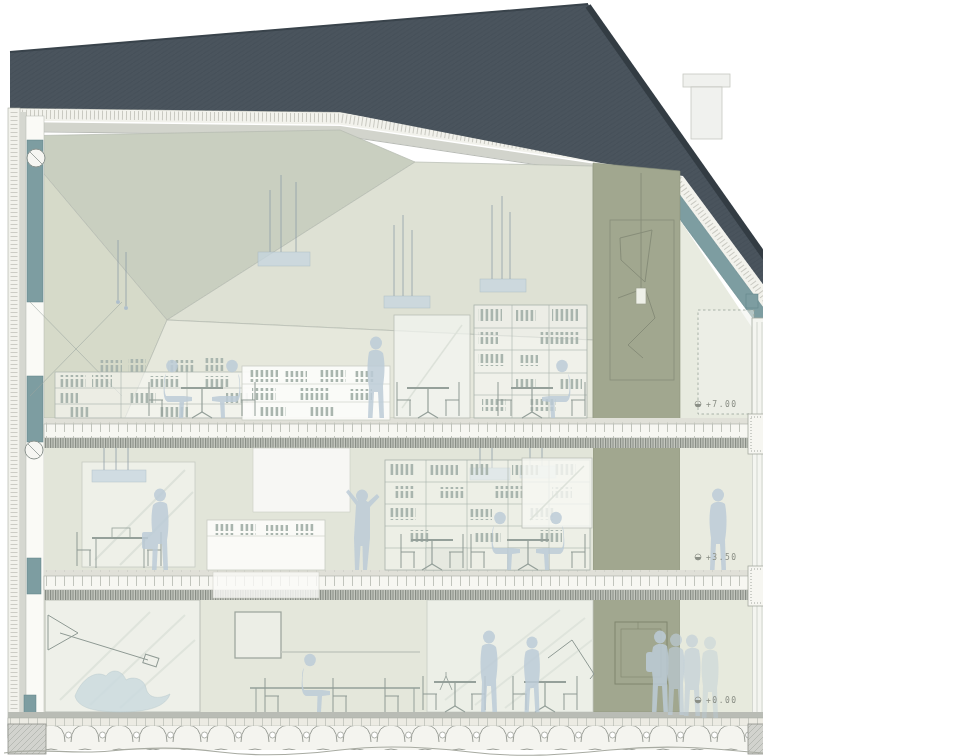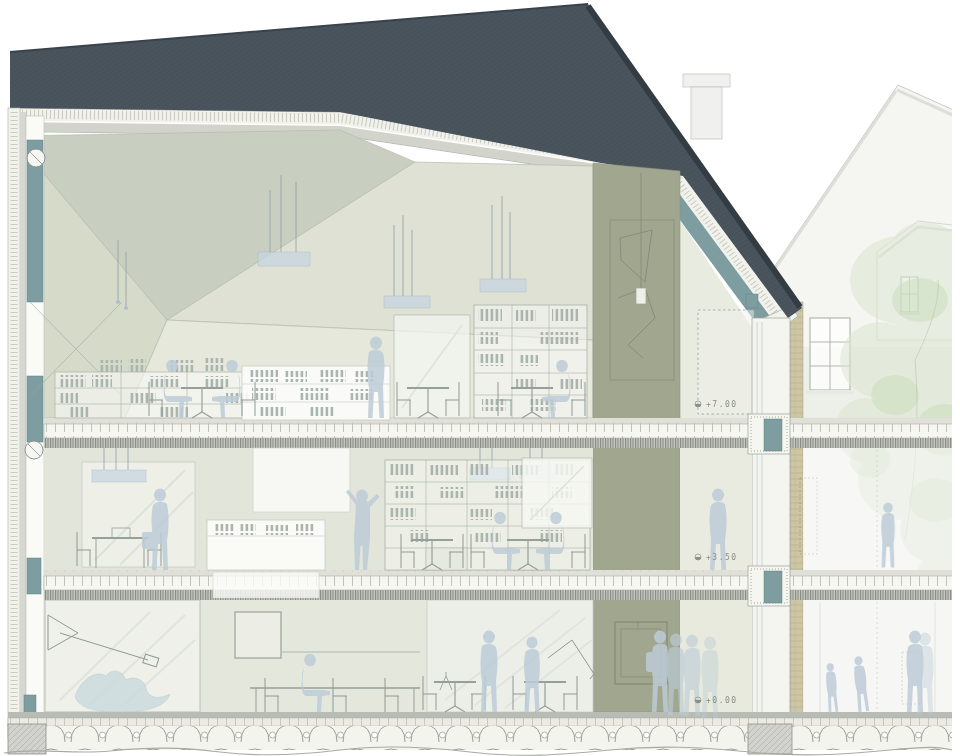--- a/index.html
+++ b/index.html
@@ -1,16 +1,16 @@
 <!DOCTYPE html>
 <html><head>
 <meta charset="utf-8">
 <style>
   html,body{margin:0;padding:0;background:#ffffff;}
-  .stage{width:952px;height:756px;position:relative;overflow:hidden;background:#737373;
+  .stage{width:763px;height:756px;position:relative;overflow:hidden;background:#737373;
          font-family:"DejaVu Sans","Liberation Sans",sans-serif;}
   svg{display:block;}
   text.lvl{font-family:"DejaVu Sans Mono","Liberation Mono",monospace;
            font-size:8px;letter-spacing:1.5px;fill:#8a8e85;}
 </style>
 </head>
 <body>
 
 <div class="stage">
 <svg width="960" height="756" viewBox="0 0 960 756">

